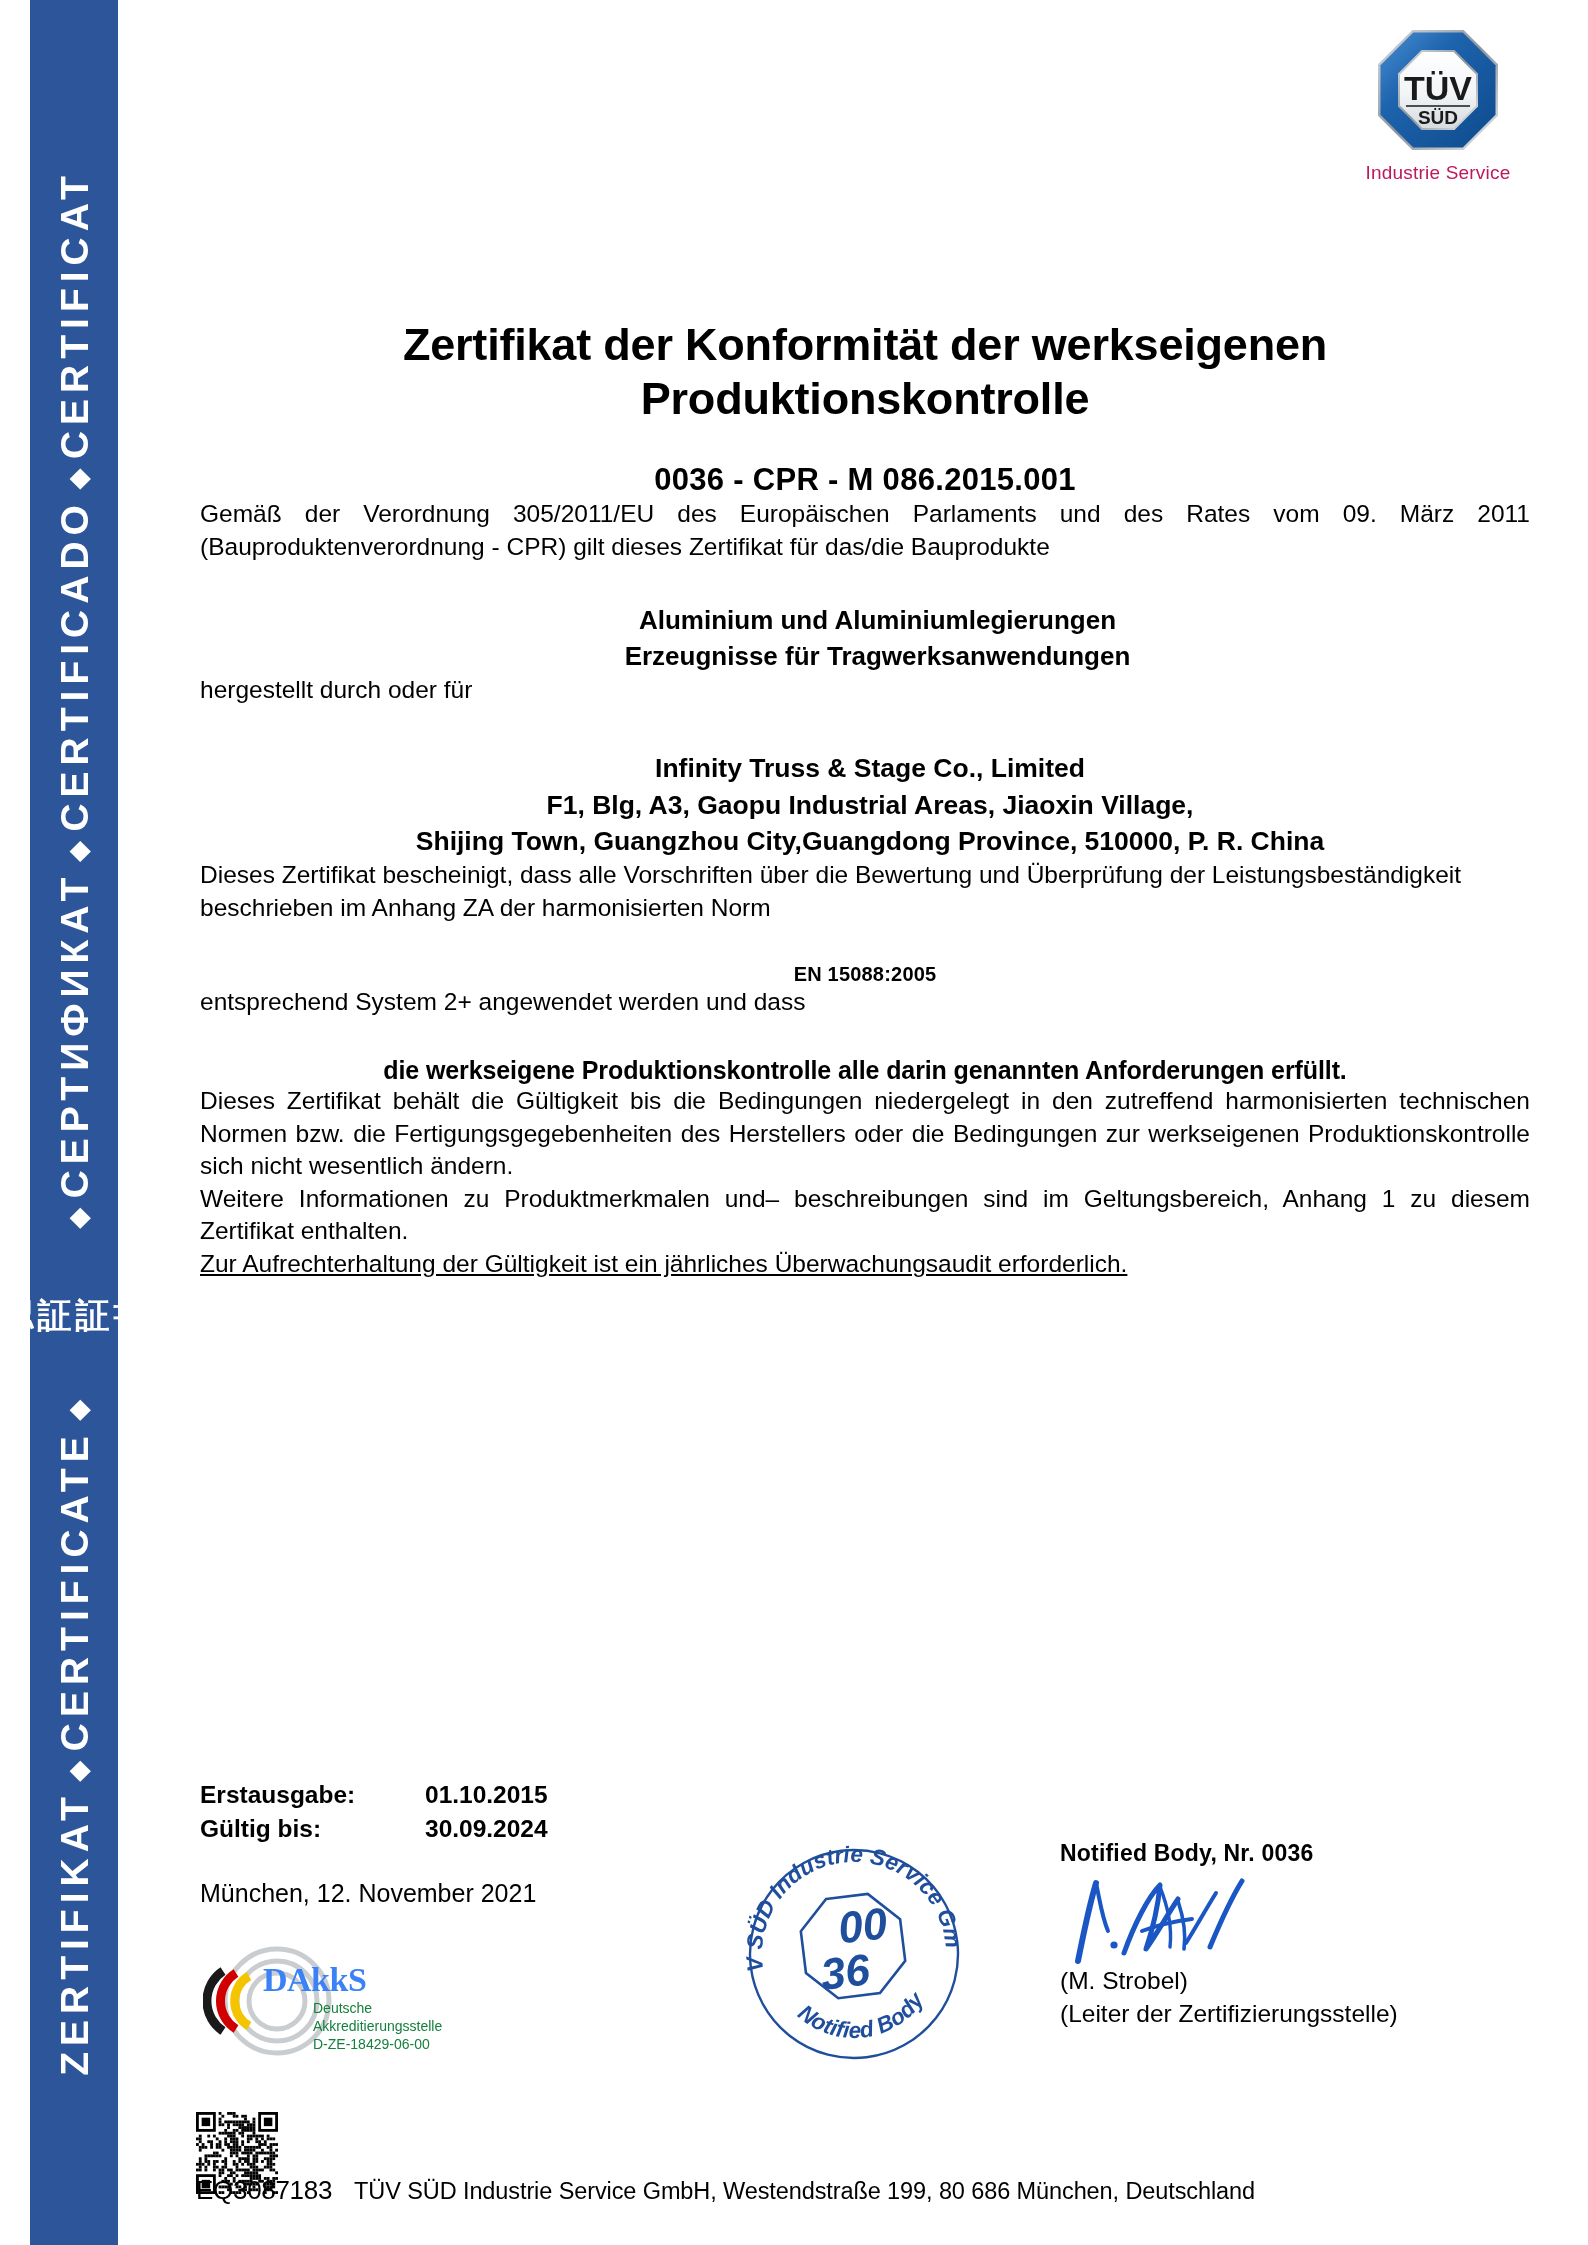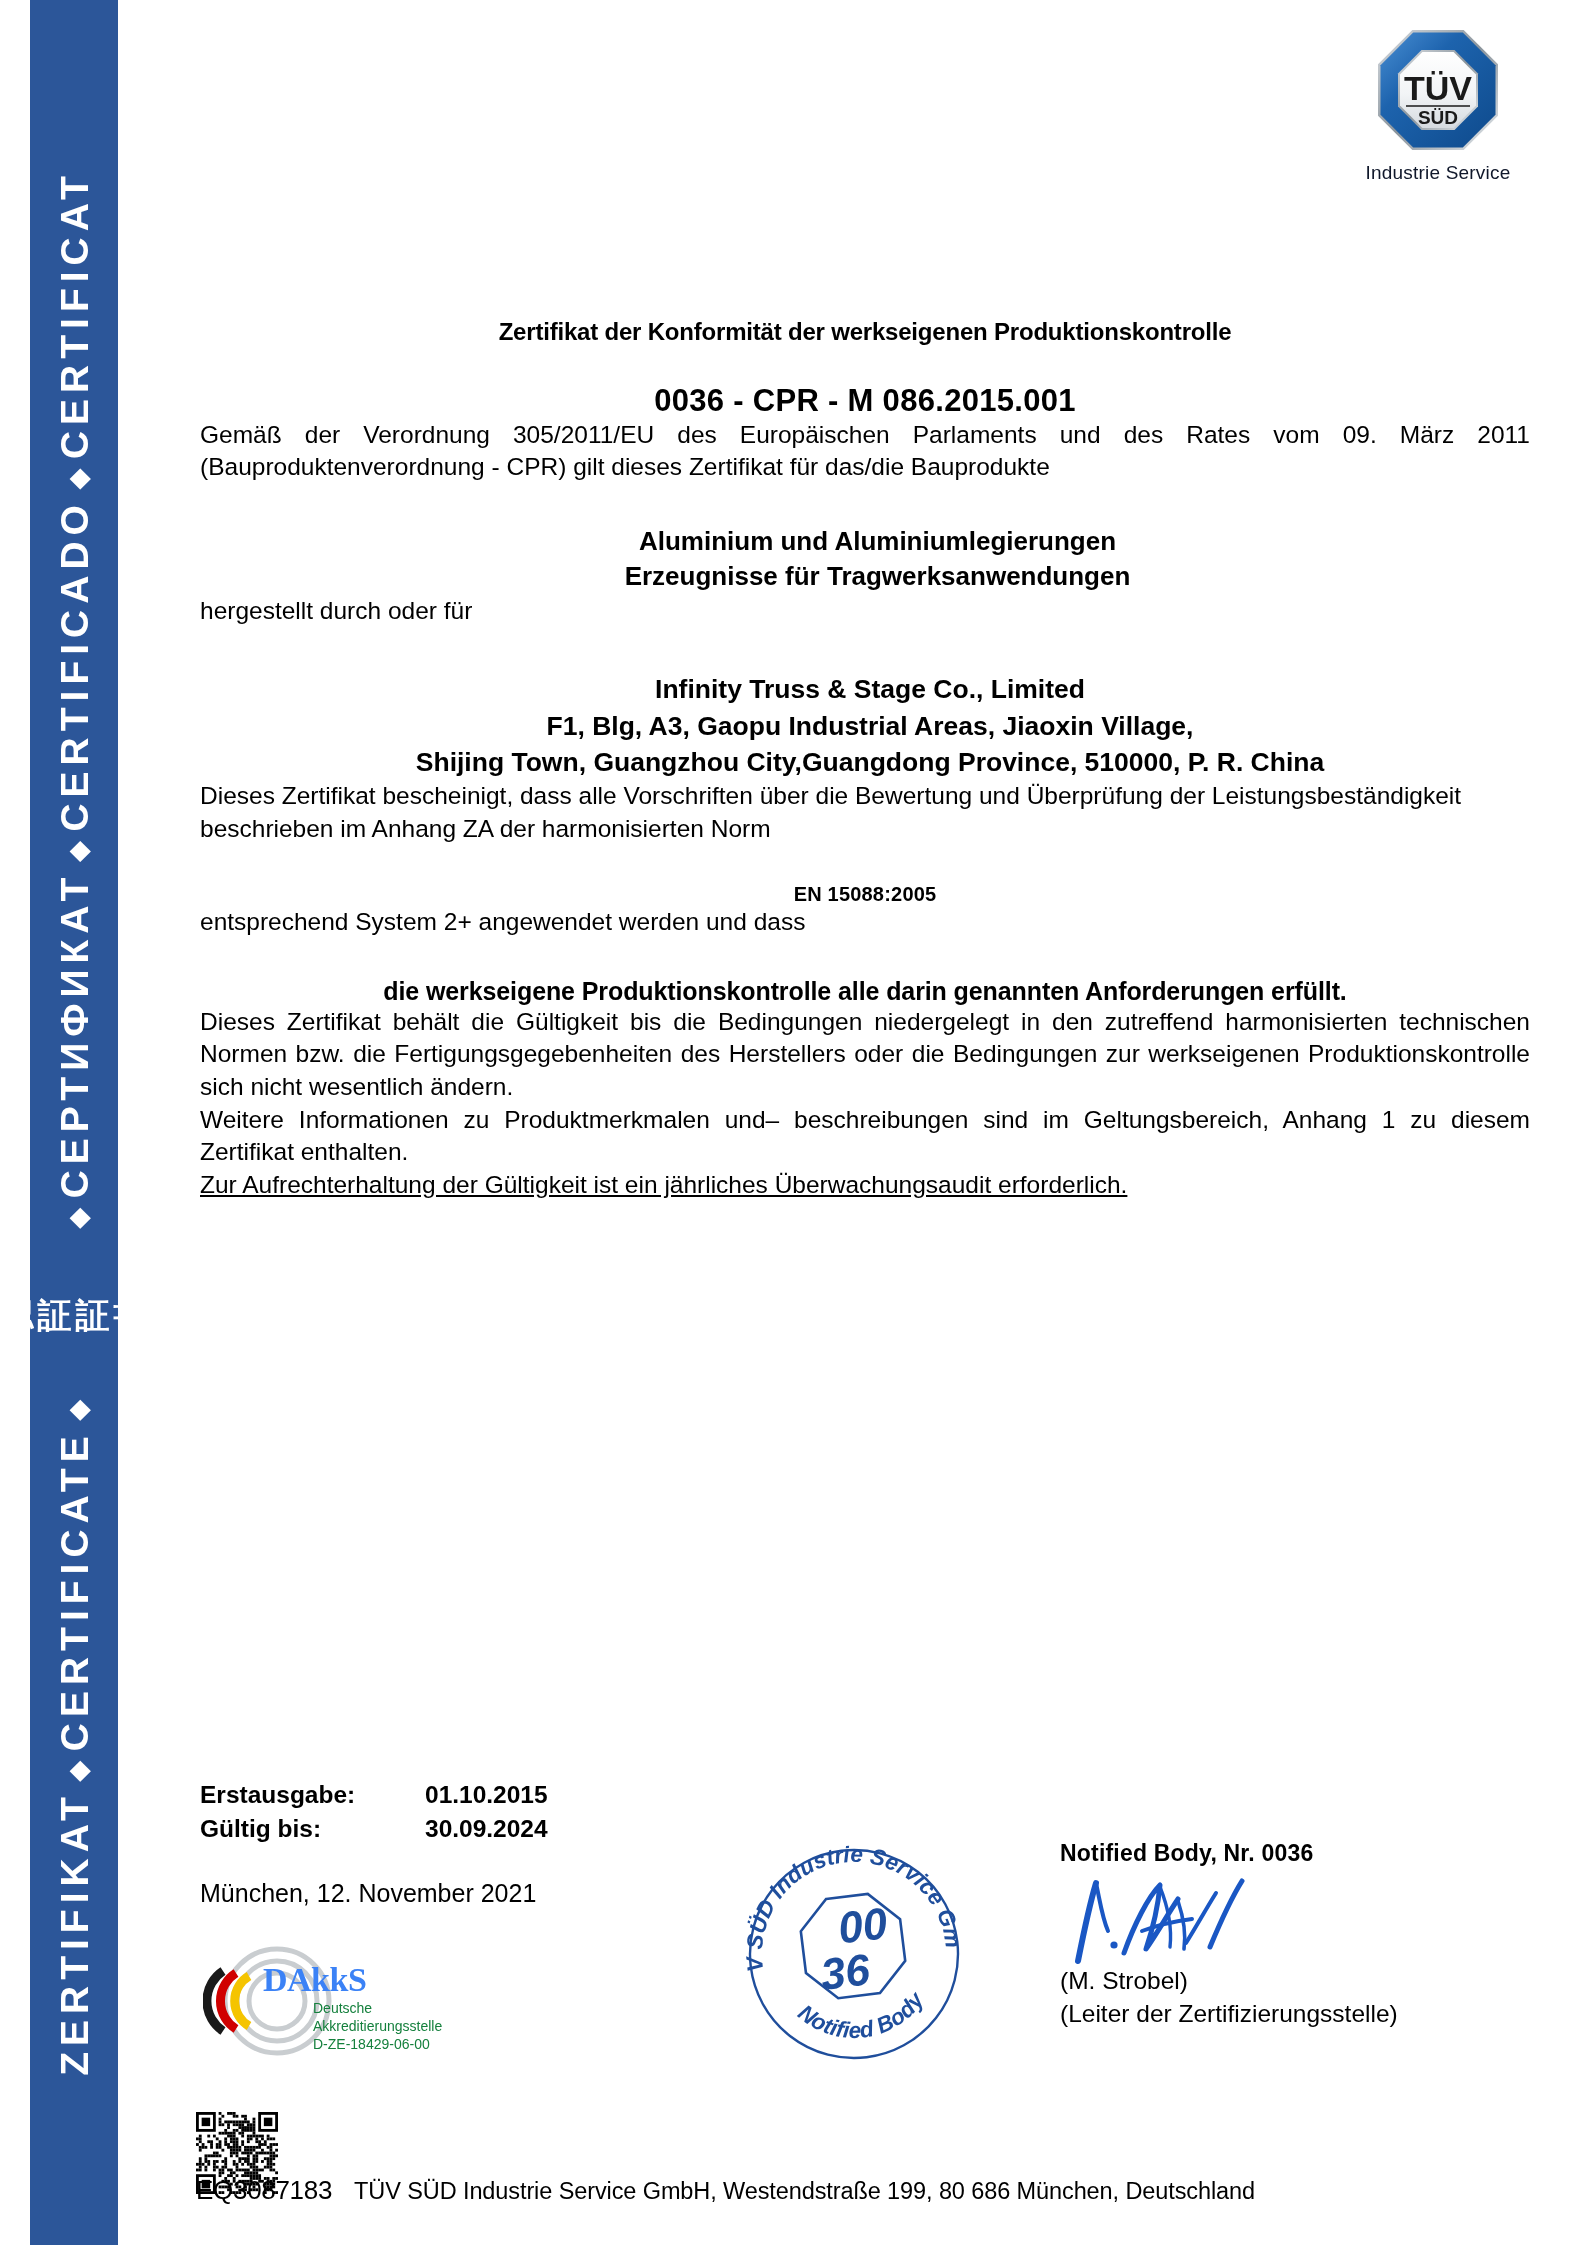--- a/index.html
+++ b/index.html
@@ -69,36 +69,36 @@
   .octagon-outer {
     width: 124px;
     height: 124px;
     margin: 0 auto;
     position: relative;
   }
   .logo-caption {
     margin-top: 10px;
     font-family: "Liberation Sans", sans-serif;
     font-size: 19px;
-    color: #0f172a;
+    color: #be185d;
     letter-spacing: 0.2px;
   }
 
   
   #content {
     position: absolute;
     left: 200px;
     top: 0;
     width: 1330px;
   }
 
   h1.cert-title {
     margin: 0;
     padding-top: 318px;
-    font-size: 24px;
+    font-size: 45px;
     font-weight: bold;
     text-align: center;
     letter-spacing: -0.2px;
     line-height: 1.2;
   }
   .cert-number {
     margin-top: 36px;
     font-size: 31px;
     font-weight: bold;
     text-align: center;

